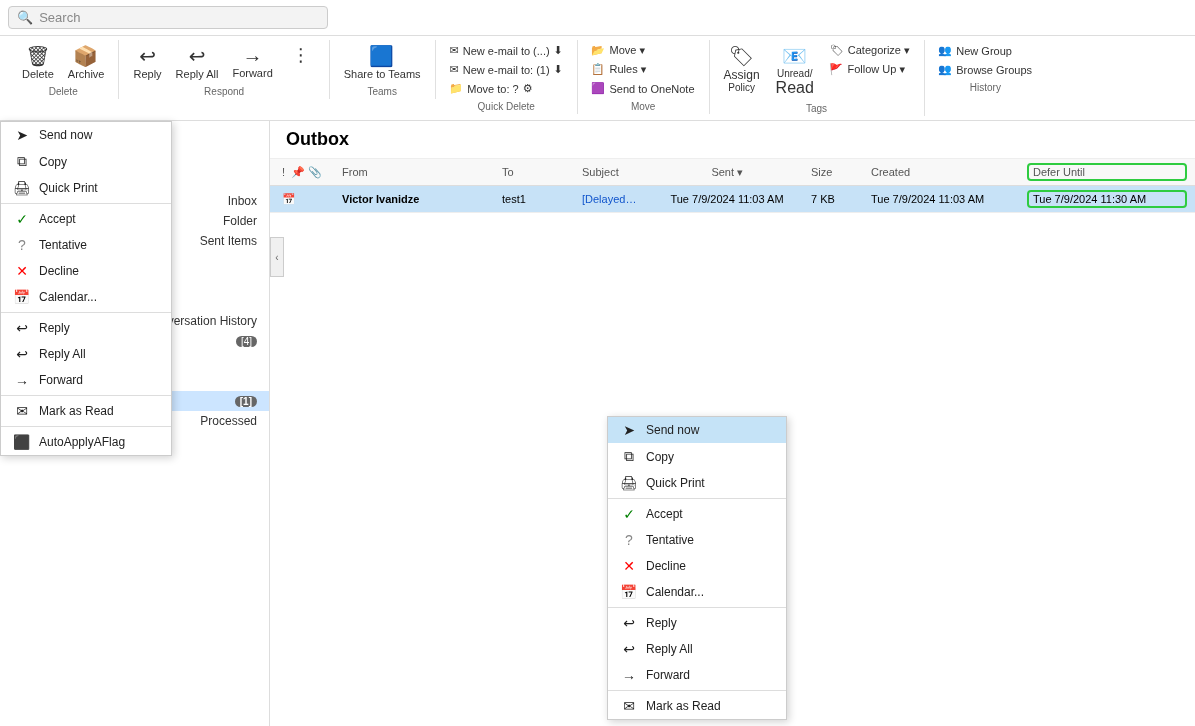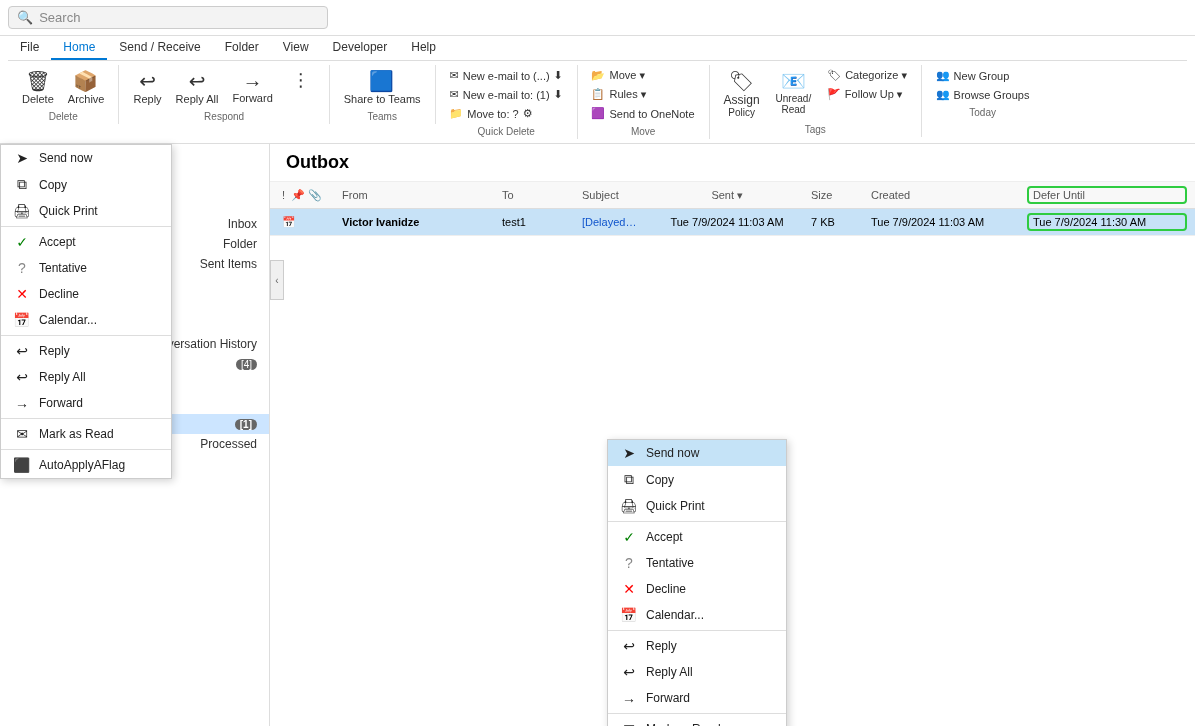--- a/index.html
+++ b/index.html
@@ -66,29 +66,20 @@
 <body>
 
 <div class="top-bar">
   <div class="search-box">
     <span>🔍</span>
     <span>Search</span>
   </div>
 </div>
 
 <div class="ribbon">
-  <div class="ribbon-tabs">
-    <div class="ribbon-tab">File</div>
-    <div class="ribbon-tab active">Home</div>
-    <div class="ribbon-tab">Send / Receive</div>
-    <div class="ribbon-tab">Folder</div>
-    <div class="ribbon-tab">View</div>
-    <div class="ribbon-tab">Developer</div>
-    <div class="ribbon-tab">Help</div>
-  </div>
   <div class="ribbon-content">
 
     <div class="ribbon-group">
       <div style="display:flex;flex-direction:column;gap:2px;">
         <div style="display:flex;gap:2px;align-items:center;">
           <div class="ribbon-btn-large">
             <span style="font-size:20px;">🗑</span>
             <span>Delete</span>
           </div>
           <div class="ribbon-btn-large">
@@ -174,21 +165,21 @@
       <div style="display:flex;flex-direction:column;gap:2px;">
         <div style="display:flex;gap:4px;">
           <div class="ribbon-btn-large">
             <span style="font-size:20px;">🏷</span>
             <span style="font-size:12px;">Assign</span>
             <span style="font-size:10px;">Policy</span>
           </div>
           <div class="ribbon-btn-large">
             <span style="font-size:20px;">📧</span>
             <span style="font-size:10px;">Unread/</span>
-            <span style="font-size:10px;">Read</span>
+            <span style="font-size:16px;">Read</span>
           </div>
           <div style="display:flex;flex-direction:column;gap:2px;">
             <div class="ribbon-btn-small">
               <span>🏷</span>
               <span>Categorize ▾</span>
             </div>
             <div class="ribbon-btn-small">
               <span style="color:red;">🚩</span>
               <span>Follow Up ▾</span>
             </div>
@@ -201,21 +192,21 @@
     <div class="ribbon-group">
       <div style="display:flex;flex-direction:column;gap:2px;">
         <div class="ribbon-btn-small">
           <span>👥</span>
           <span>New Group</span>
         </div>
         <div class="ribbon-btn-small">
           <span>👥</span>
           <span>Browse Groups</span>
         </div>
-        <div class="ribbon-group-label">Today</div>
+        <div class="ribbon-group-label">History</div>
       </div>
     </div>
   </div>
 </div>
 
 <div class="main-layout" style="position:relative;">
 
   <div class="sidebar">
     <div class="sidebar-account">viciva@testivasoft.com</div>
     <div class="sidebar-item">

